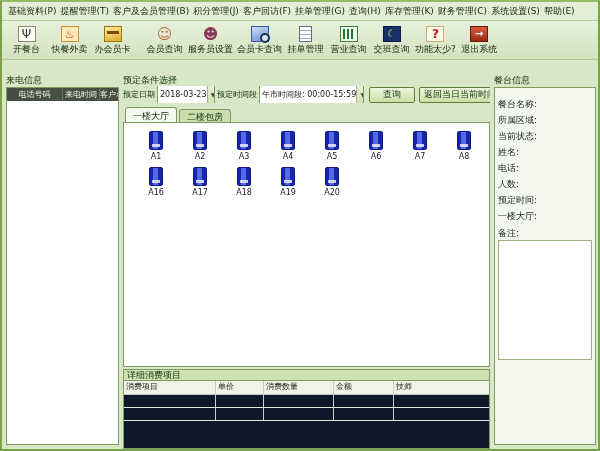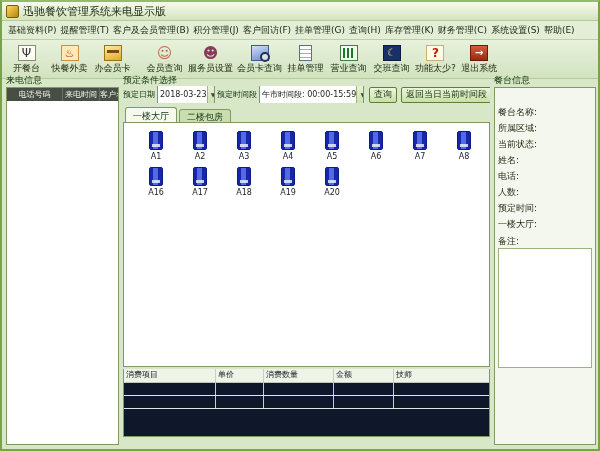--- a/index.html
+++ b/index.html
@@ -68,21 +68,21 @@
   .combo{box-sizing:border-box;height:30px;background:#fff;border:1px solid #7f9a63;display:flex;
     align-items:center;font-size:8px;color:#222;padding-left:2px;overflow:hidden;}
   .combo.date{width:58px;flex:0 0 auto;}
   .combo.time{width:105px;flex:0 0 auto;}
   .combo-arrow{margin-left:auto;width:11px;height:100%;background:linear-gradient(180deg,#eef5e2,#c7dba8);
     border-left:1px solid #9eb67f;display:flex;align-items:center;justify-content:center;
     font-size:6px;color:#3a4a2a;flex:0 0 auto;}
   .btn{box-sizing:border-box;height:16px;background:linear-gradient(180deg,#eef6de,#c9dfa6);
     border:1px solid #5d8038;border-radius:2px;font-size:9px;color:#12300e;display:flex;
     align-items:center;justify-content:center;padding:0 4px;white-space:nowrap;cursor:pointer;}
-  .btn.query{width:28px;margin-left:3px;flex:0 0 auto;}
+  .btn.query{width:46px;margin-left:3px;flex:0 0 auto;}
   .btn.back{margin-left:2px;}
   
   .tabs{display:flex;gap:2px;margin-top:4px;height:15px;align-items:flex-end;padding-left:2px;}
   .tab{box-sizing:border-box;padding:1px 7px 0;font-size:9px;border:1px solid #7f9a63;border-bottom:none;
     border-radius:3px 3px 0 0;background:#c9deac;color:#12300e;height:13px;line-height:12px;cursor:pointer;}
   .tab.active{background:#f6faee;height:15px;line-height:14px;font-family:Liberation Serif, serif;}
   .floor{box-sizing:border-box;background:#fff;border:1px solid #7f9a63;height:245px;padding:8px 0 0 10px;}
   .trow{display:flex;margin-bottom:6px;}
   .tcell{width:44px;display:flex;flex-direction:column;align-items:center;font-size:8px;color:#223;cursor:pointer;}
   .ticon{position:relative;width:12px;height:17px;border:1px solid #0a1a8a;border-radius:2px;
@@ -99,34 +99,30 @@
     border-right:1px solid #c9cfc1;overflow:hidden;white-space:nowrap;}
   .detail-header .detail-col:nth-child(1),.detail-row .detail-col:nth-child(1){width:92px;}
   .detail-header .detail-col:nth-child(2),.detail-row .detail-col:nth-child(2){width:48px;}
   .detail-header .detail-col:nth-child(3),.detail-row .detail-col:nth-child(3){width:70px;}
   .detail-header .detail-col:nth-child(4),.detail-row .detail-col:nth-child(4){width:60px;}
   .detail-header .detail-col:nth-child(5),.detail-row .detail-col:nth-child(5){flex:1;border-right:none;}
   .detail-row{display:flex;height:12px;border-bottom:1px solid #e2e6dc;}
   
   .right-panel{position:absolute;left:492px;top:73px;width:102px;bottom:4px;}
   .info-box{position:absolute;top:12px;left:0;right:0;bottom:0;background:#f4f7ee;border:1px solid #7f9a63;
-    padding:16px 3px;box-sizing:border-box;font-size:9px;color:#1a260f;overflow:hidden;}
+    padding:8px 3px;box-sizing:border-box;font-size:9px;color:#1a260f;overflow:hidden;}
   .info-field{height:16px;line-height:16px;}
   .remark-label{margin-top:3px;height:13px;line-height:13px;}
   .remark-box{background:#fff;border:1px solid #9cb27e;height:118px;}
 </style>
 </head>
 <body>
 
 <div class="window">
 
-  <div class="titlebar">
-    <span class="app-icon"></span>
-    <span>迅驰餐饮管理系统来电显示版</span>
-  </div>
 
   <div class="menubar">
       <div class="menu-item">基础资料(P)</div>
       <div class="menu-item">提醒管理(T)</div>
       <div class="menu-item">客户及会员管理(B)</div>
       <div class="menu-item">积分管理(J)</div>
       <div class="menu-item">客户回访(F)</div>
       <div class="menu-item">挂单管理(G)</div>
       <div class="menu-item">查询(H)</div>
       <div class="menu-item">库存管理(K)</div>
@@ -269,20 +265,21 @@
             <span class="tlabel">A19</span>
           </div>
           <div class="tcell">
             <span class="ticon"></span>
             <span class="tlabel">A20</span>
           </div>
         </div>
       </div>
 
     <div class="detail-section">
+      <div class="detail-title">详细消费项目</div>
       <div class="detail-table">
         <div class="detail-header">
             <div class="detail-col">消费项目</div>
             <div class="detail-col">单价</div>
             <div class="detail-col">消费数量</div>
             <div class="detail-col">金额</div>
             <div class="detail-col">技师</div>
           </div>
         <div>
             <div class="detail-row">

